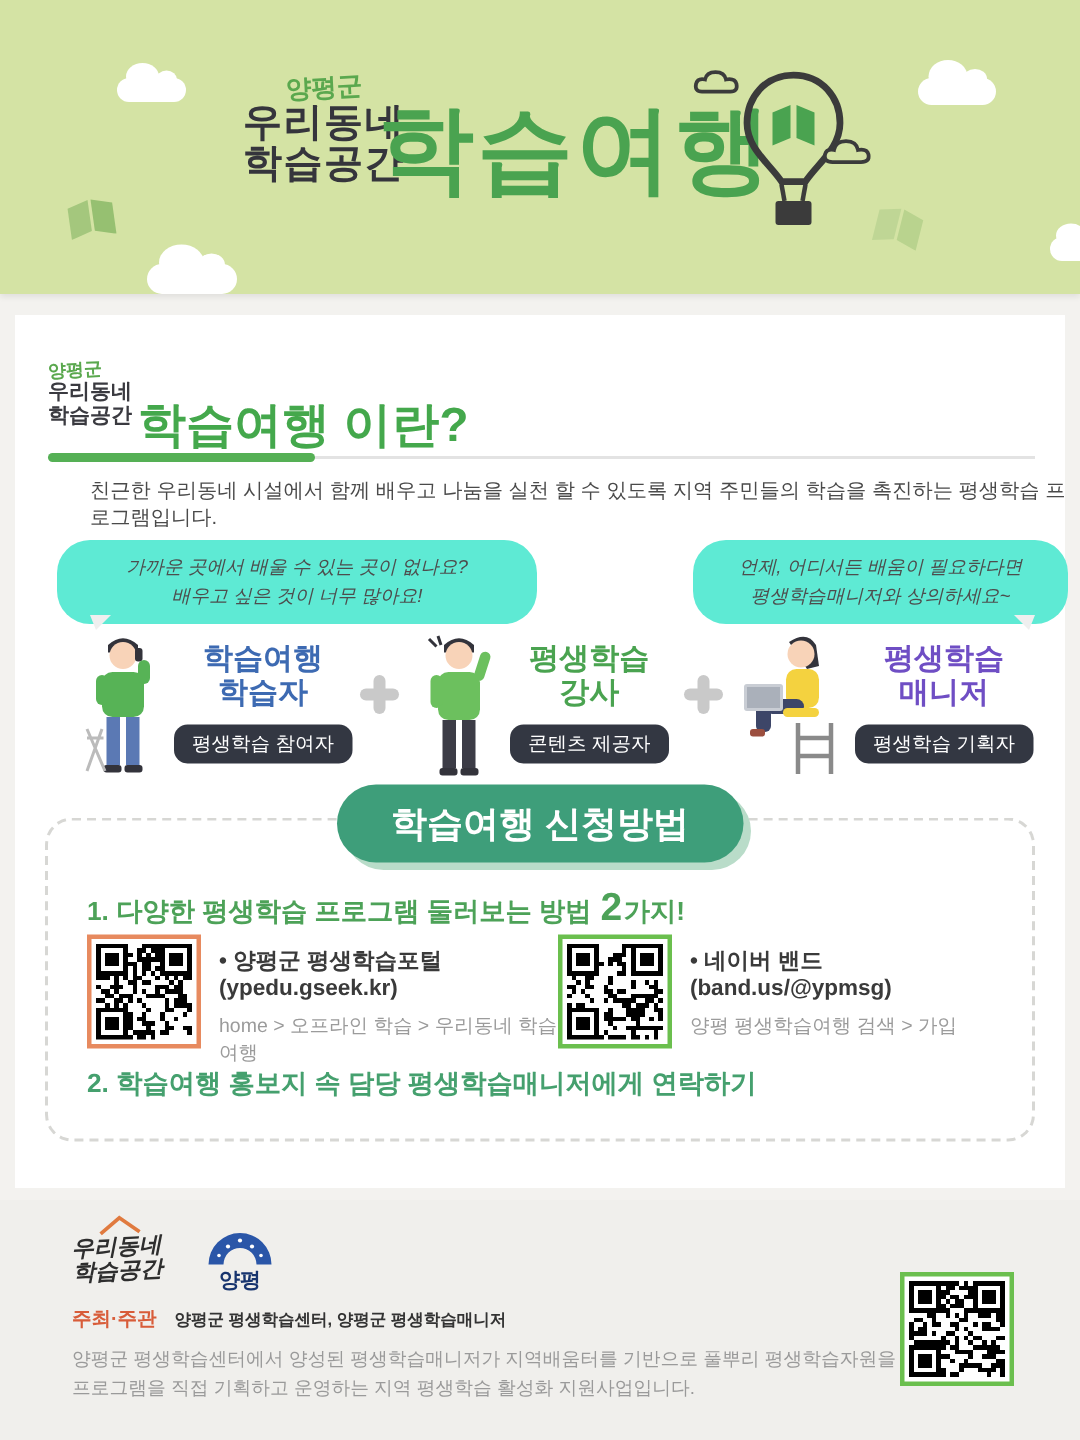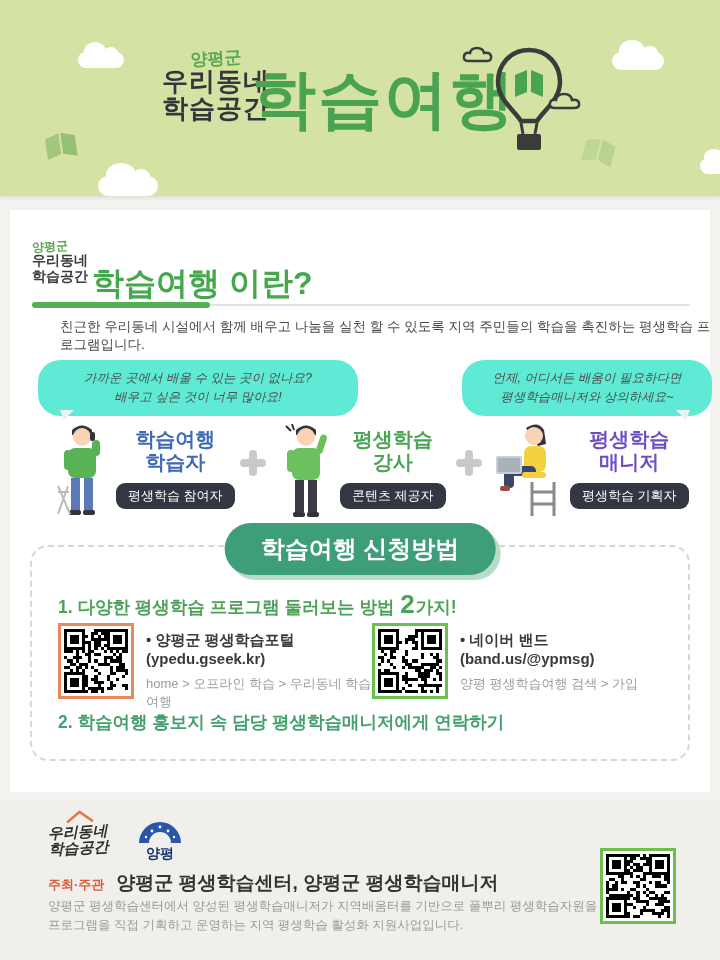--- a/index.html
+++ b/index.html
@@ -83,21 +83,21 @@
   .apply-item2{position:absolute;left:26px;top:163px;color:#45a06e;font-size:17.5px;font-weight:bold;}
 
   
   .footer{position:absolute;left:0;top:800px;width:720px;height:160px;background:#f0efec;}
   .f-logo1{position:absolute;left:48px;top:24px;line-height:1.05;transform:rotate(-3deg);}
   .f-logo1 .t{display:block;color:#2e2e2e;font-size:15px;font-weight:bold;font-style:italic;}
   .f-logo1 .roof{position:absolute;left:18px;top:-14px;}
   .f-logo2{position:absolute;left:132px;top:16px;}
   .host-row{position:absolute;left:48px;top:70px;display:flex;align-items:baseline;text-align:center;}
   .host-label{color:#d85c39;font-size:13px;font-weight:bold;}
-  .host-value{color:#333;font-size:19px;font-weight:bold;margin-left:12px;}
+  .host-value{color:#333;font-size:11px;font-weight:bold;margin-left:12px;}
   .f-desc{position:absolute;left:48px;top:97px;color:#9a9a9a;font-size:12.5px;line-height:1.55;}
   .f-qr{position:absolute;left:600px;top:48px;width:64px;height:64px;background:#fff;padding:3px;border:3px solid #6bbf4e;}
 </style>
 </head>
 <body>
 
 <div class="canvas">
 
   <div class="header">
     <div class="cloud c1"></div>

